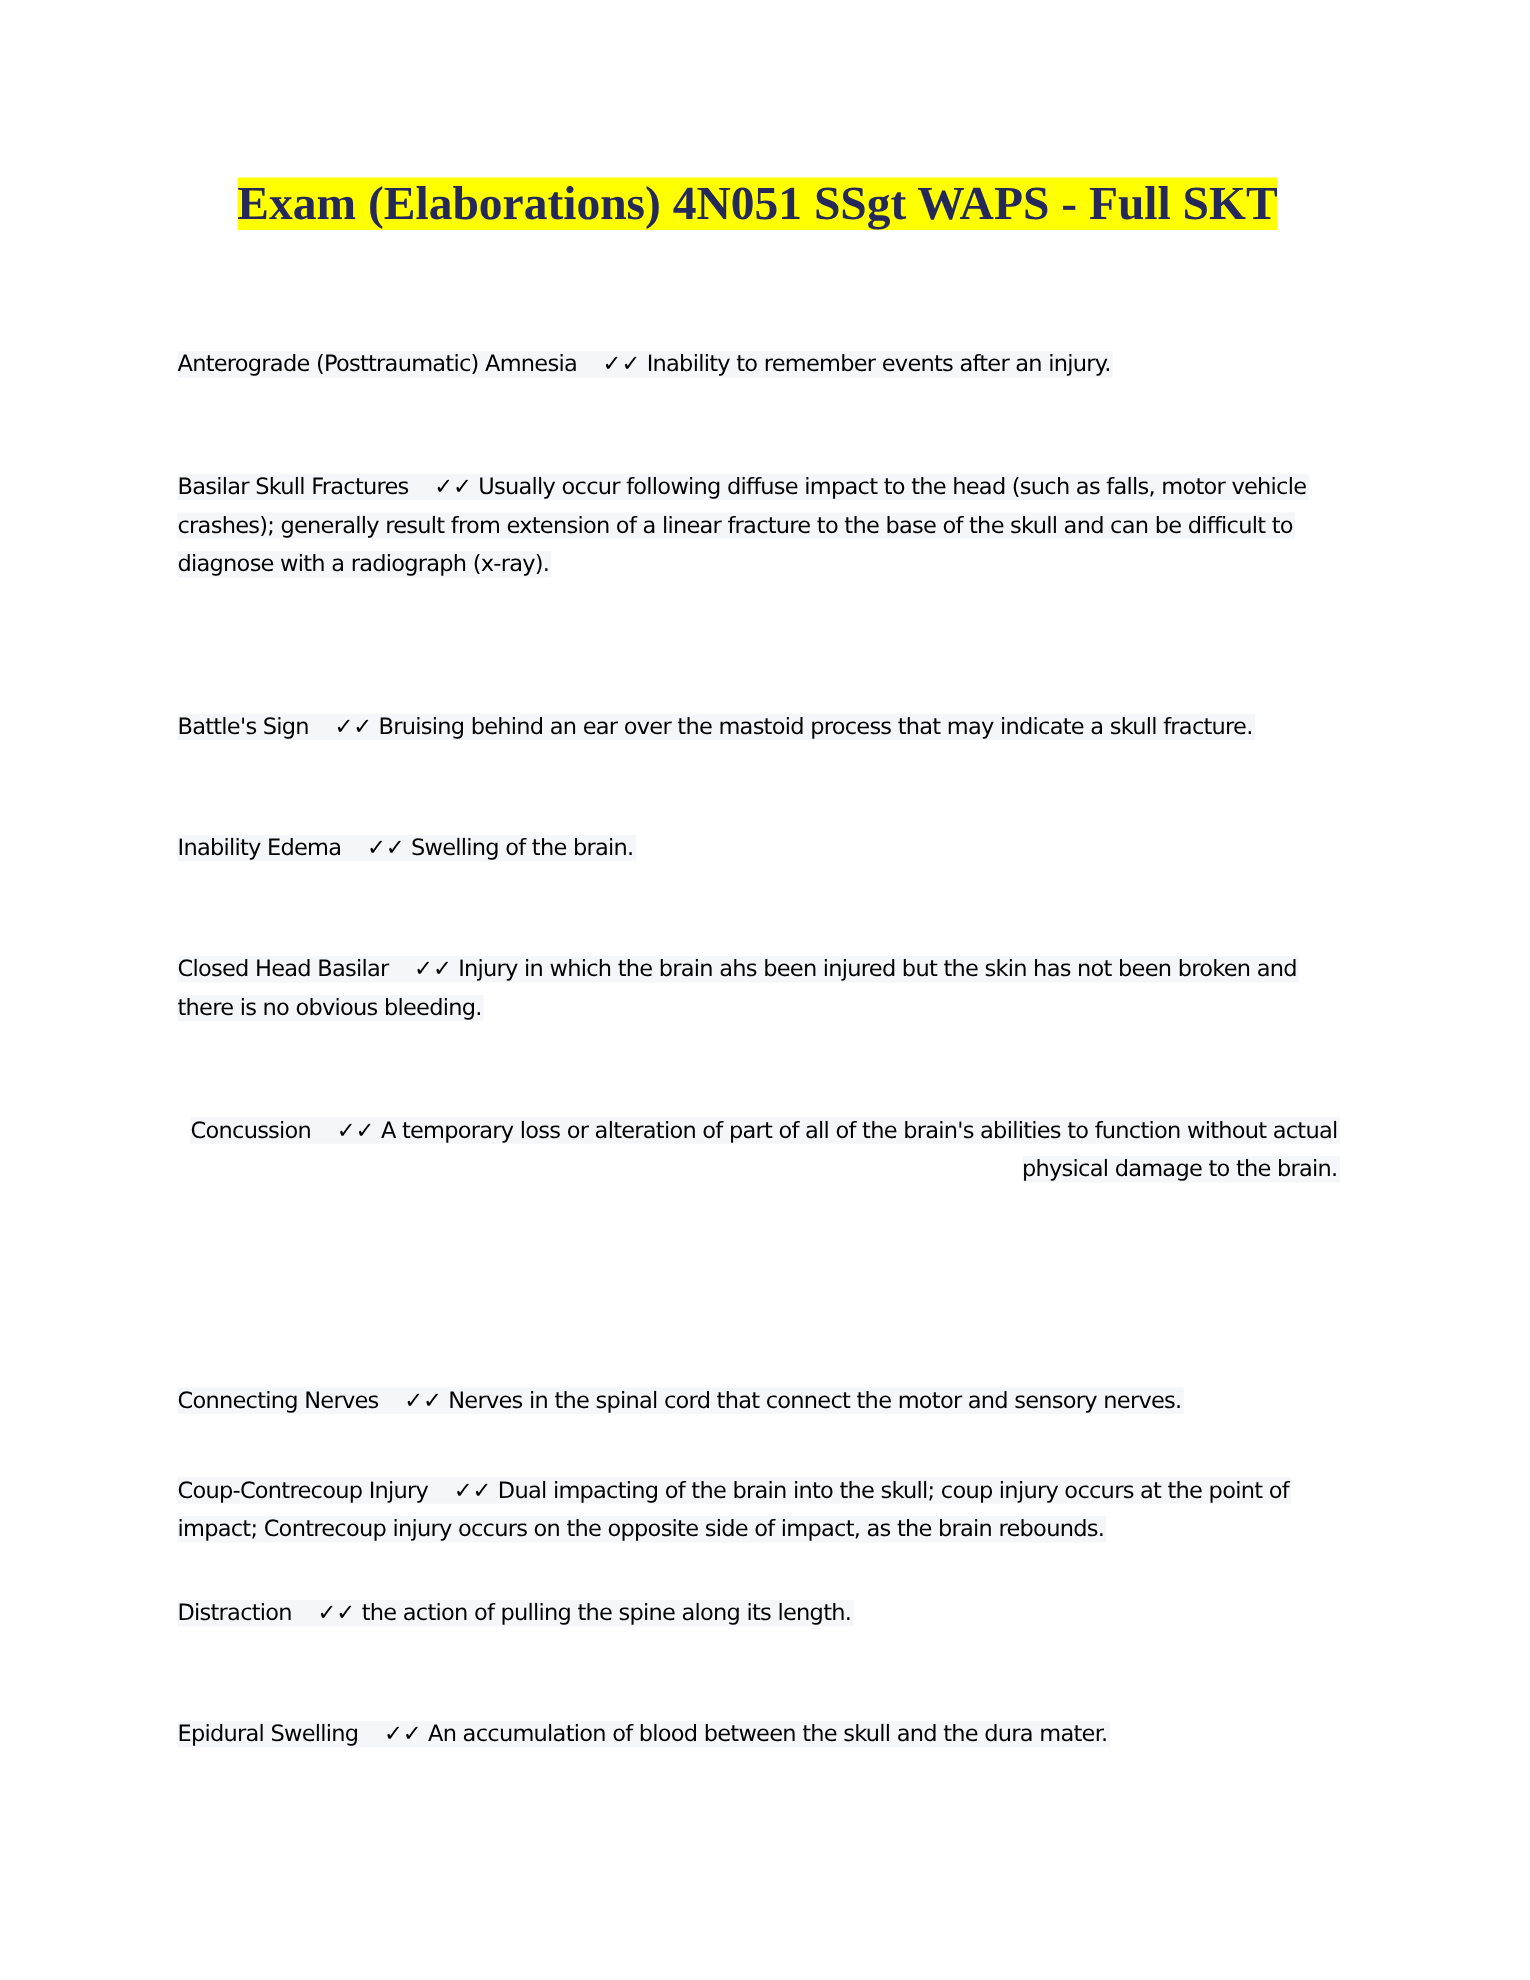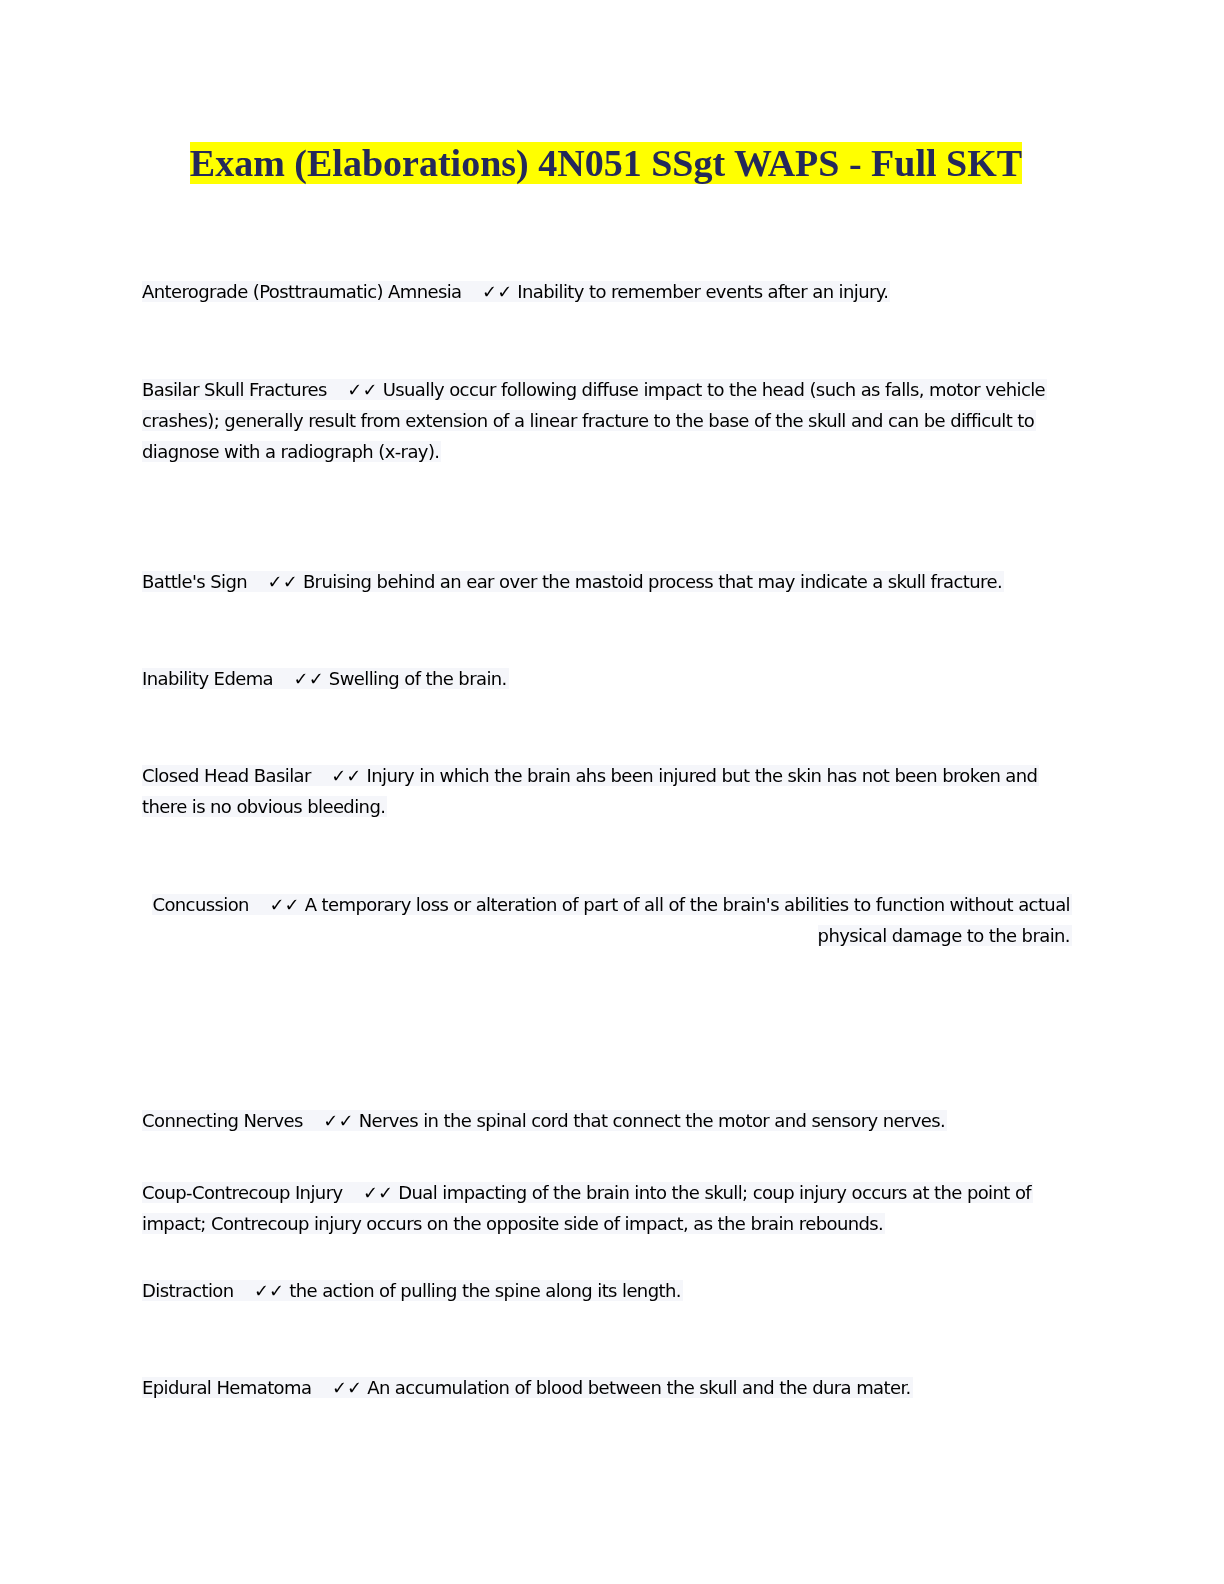--- a/index.html
+++ b/index.html
@@ -57,14 +57,14 @@
 
 <div class="entry" style="top:1177px;">
   <span class="hl"><span>Coup-Contrecoup Injury</span>&nbsp;&nbsp;&nbsp;&nbsp;<span class="check">✓✓</span> <span>Dual impacting of the brain into the skull; coup injury occurs at the point of impact; Contrecoup injury occurs on the opposite side of impact, as the brain rebounds.</span></span>
 </div>
 
 <div class="entry" style="top:1275px;">
   <span class="hl"><span>Distraction</span>&nbsp;&nbsp;&nbsp;&nbsp;<span class="check">✓✓</span> <span>the action of pulling the spine along its length.</span></span>
 </div>
 
 <div class="entry" style="top:1372px;">
-  <span class="hl"><span>Epidural Hematoma</span>&nbsp;&nbsp;&nbsp;&nbsp;<span class="check">✓✓</span> <span>An accumulation of blood between the skull and the dura mater.</span></span>
+  <span class="hl"><span>Epidural Swelling</span>&nbsp;&nbsp;&nbsp;&nbsp;<span class="check">✓✓</span> <span>An accumulation of blood between the skull and the dura mater.</span></span>
 </div>
 
 </body></html>

